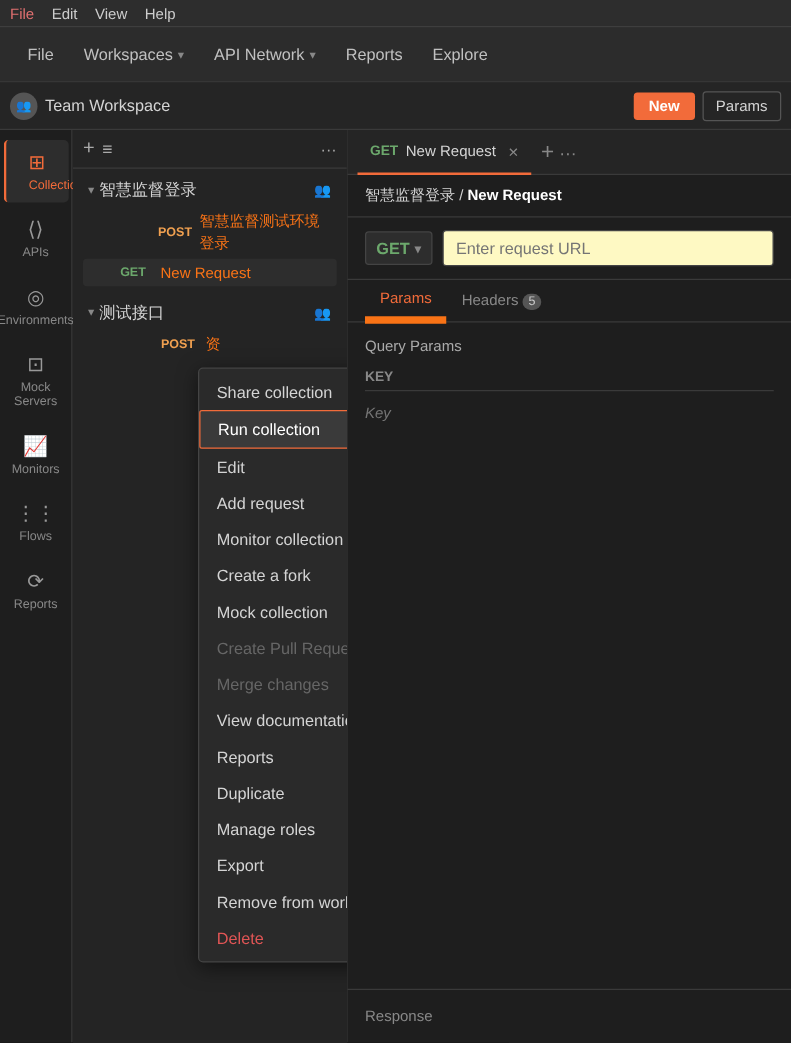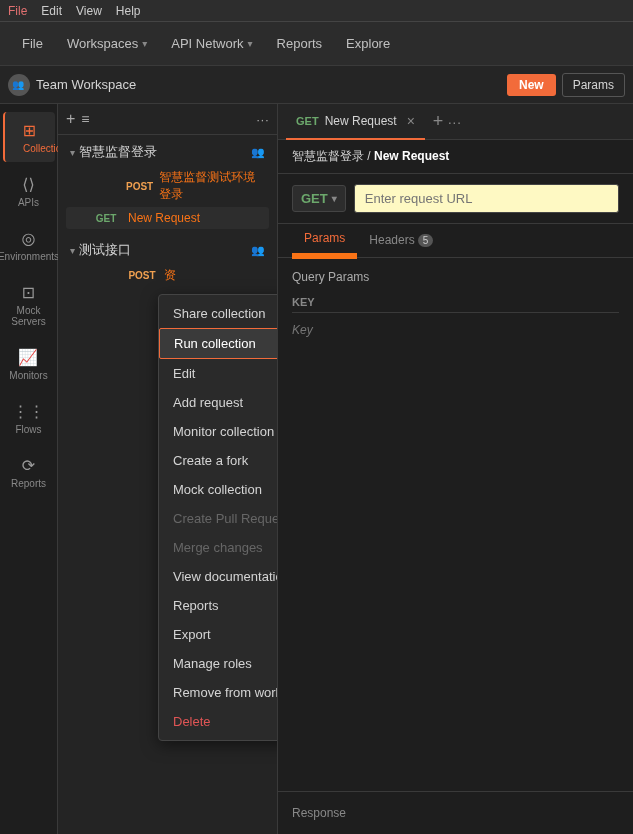--- a/index.html
+++ b/index.html
@@ -513,24 +513,28 @@
         <span>Merge changes</span>
       </div>
       <div class="context-menu-item">
         <span>View documentation</span>
       </div>
       <div class="context-menu-item">
         <span>Reports</span>
 
       </div>
       <div class="context-menu-item">
+        <span>Duplicate</span>
+
+      </div>
+      <div class="context-menu-item">
+        <span>Manage roles</span>
+      </div>
+      <div class="context-menu-item">
         <span>Export</span>
-      </div>
-      <div class="context-menu-item">
-        <span>Manage roles</span>
       </div>
       <div class="context-menu-item">
         <span>Remove from workspace</span>
       </div>
       <div class="context-menu-item danger">
         <span>Delete</span>
 
       </div>
     </div>
   </div>

